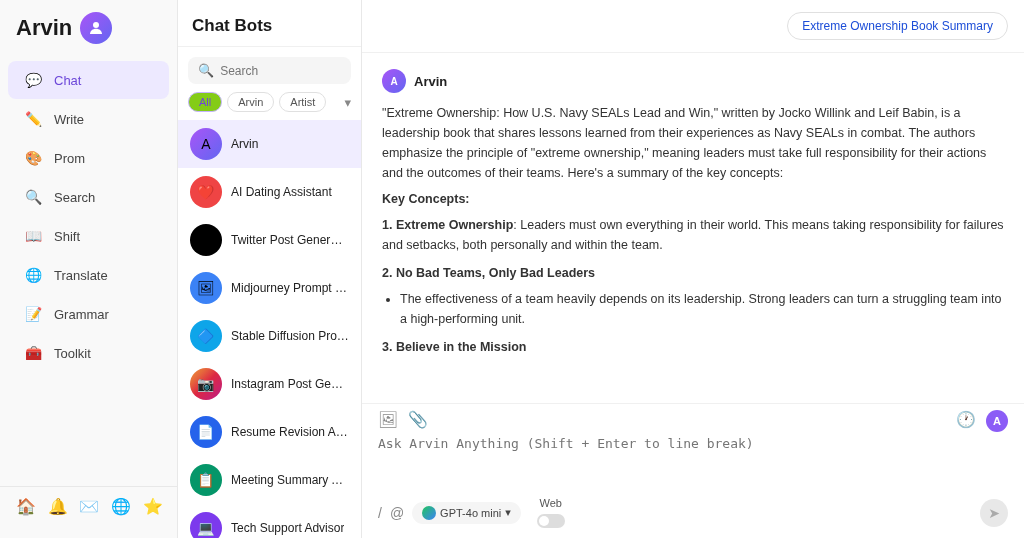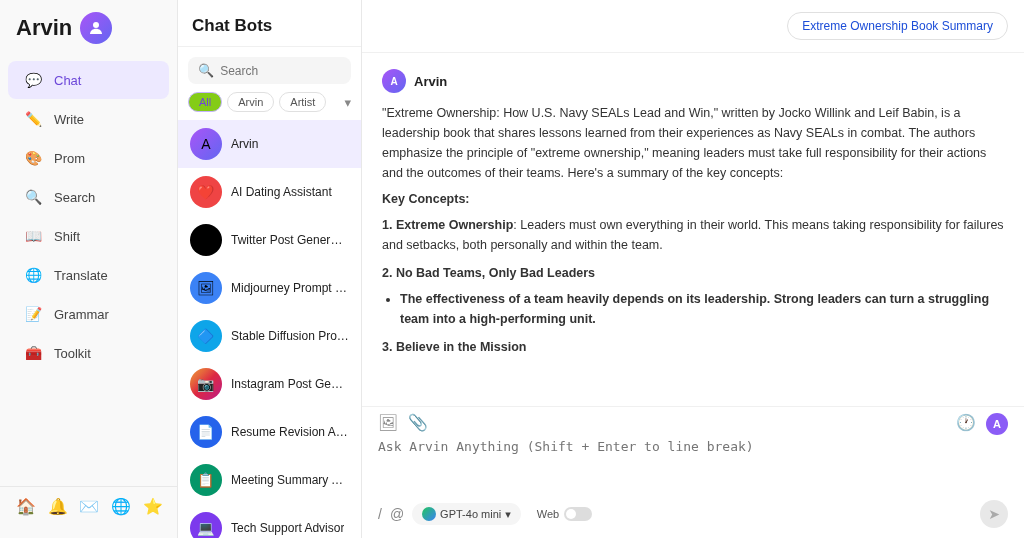--- a/index.html
+++ b/index.html
@@ -88,33 +88,33 @@
     .chat-body { flex: 1; overflow-y: auto; padding: 16px 20px; }
     .message-sender {
       display: flex; align-items: center; gap: 8px; margin-bottom: 10px;
     }
     .sender-avatar { width: 24px; height: 24px; border-radius: 50%; background: linear-gradient(135deg, #a855f7, #6366f1); display: flex; align-items: center; justify-content: center; font-size: 10px; color: #fff; font-weight: 700; }
     .sender-name { font-size: 13px; font-weight: 600; color: #222; }
     .message-text { font-size: 12.5px; color: #333; line-height: 1.6; }
     .message-text p { margin-bottom: 6px; }
     .message-text strong { font-weight: 700; }
     .message-text ul { padding-left: 18px; margin: 4px 0; }
-    .message-text li { margin-bottom: 3px; font-weight: bold; }
+    .message-text li { margin-bottom: 3px; }
     .concept-item { margin-bottom: 8px; }
     .chat-input-area { padding: 4px 16px; }
     .chat-input {
       width: 100%; border: none; outline: none; font-size: 13px; color: #999; background: transparent; resize: none; height: 48px;
     }
     .chat-footer {
       display: flex; align-items: center; gap: 8px; padding: 6px 16px 10px 16px;
     }
     .footer-icon { font-size: 14px; color: #888; cursor: pointer; }
     .model-selector { display: flex; align-items: center; gap: 4px; background: #f5f5f5; border-radius: 14px; padding: 4px 10px; cursor: pointer; font-size: 11px; color: #444; }
     .model-dot { width: 14px; height: 14px; border-radius: 50%; background: linear-gradient(135deg, #22c55e, #3b82f6); }
-    .web-toggle { display: flex; align-items: center; gap: 5px; font-size: 11px; color: #555; margin-left: 8px; }
+    .web-toggle { display: flex; align-items: center; gap: 5px; font-size: 11px; color: #555; margin-left: 8px; flex-direction: column; }
     .toggle-pill { width: 28px; height: 14px; border-radius: 7px; background: #ddd; position: relative; cursor: pointer; }
     .toggle-knob { width: 10px; height: 10px; border-radius: 50%; background: #fff; position: absolute; top: 2px; left: 2px; }
     .footer-send { margin-left: auto; }
     .send-arrow { width: 28px; height: 28px; border-radius: 50%; background: #e8e8e8; display: flex; align-items: center; justify-content: center; cursor: pointer; color: #aaa; font-size: 14px; }
   </style>
 </head>
 <body>
 
 <div class="left-nav">
   <div class="logo-area">

